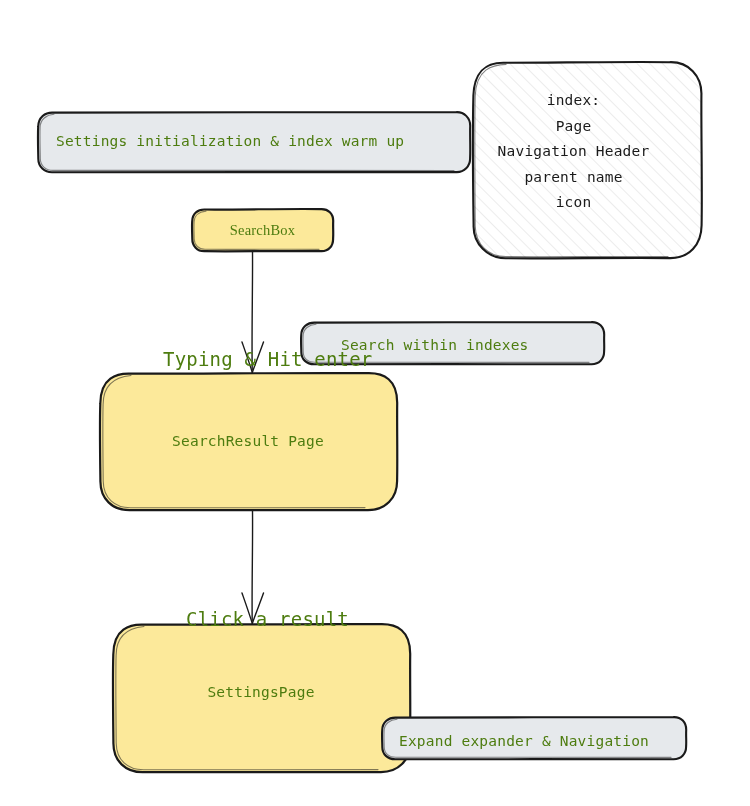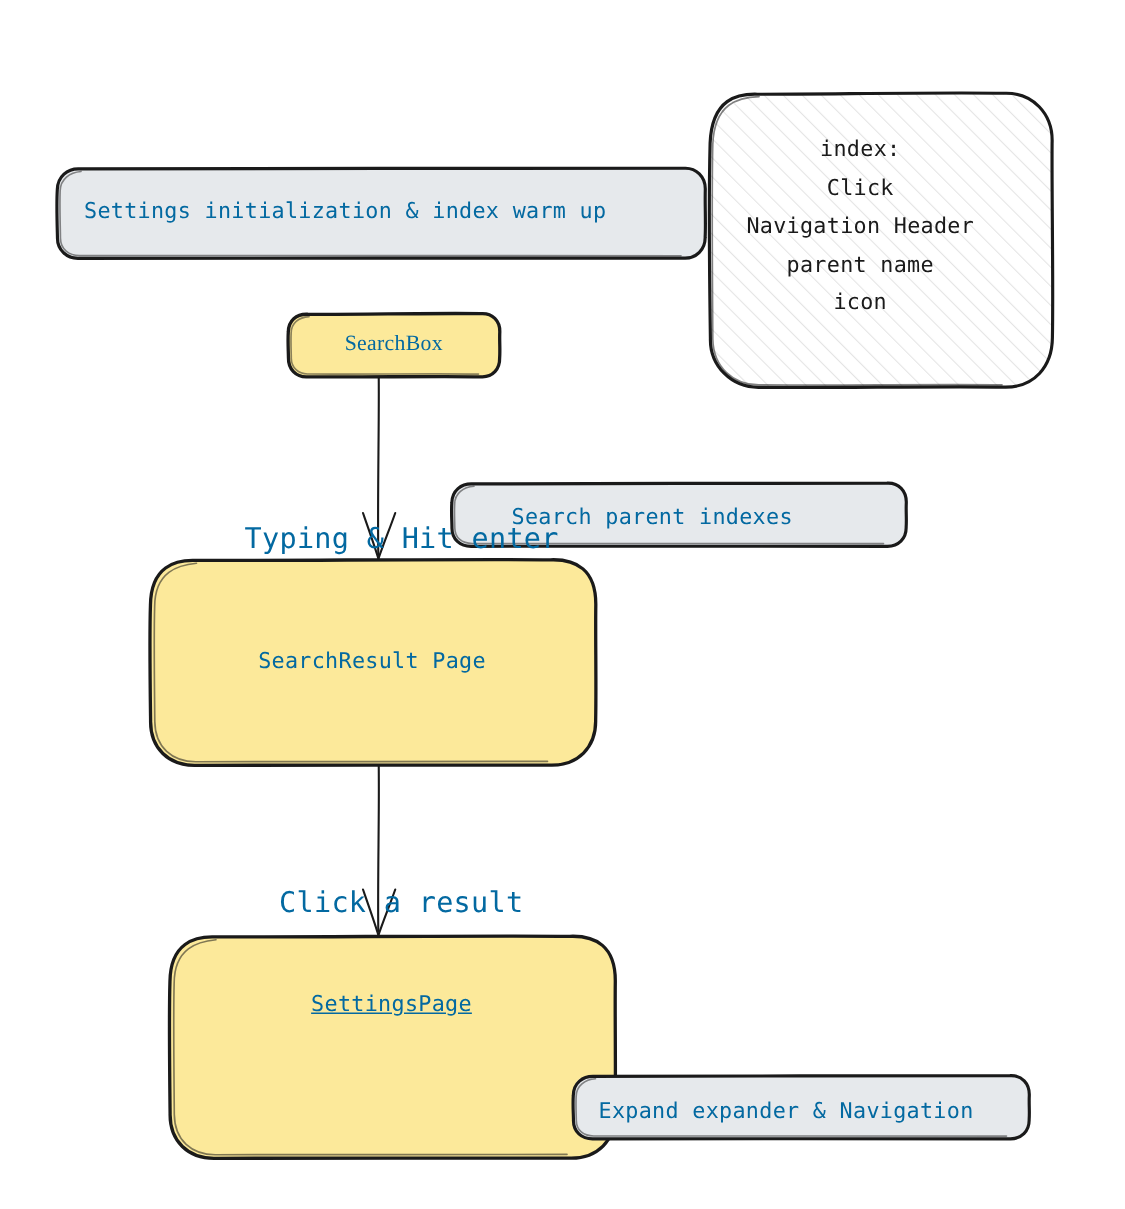--- a/index.html
+++ b/index.html
@@ -21,21 +21,21 @@
     top: 0;
     width: 750px;
     height: 806px;
   }
 
   
   .node-label,
   .edge-label,
   .note-label {
     position: absolute;
-    color: #0369a1;
+    color: #4d7c0f;
     font-family: "DejaVu Sans Mono", "Liberation Mono", monospace;
     white-space: pre;
     pointer-events: none;
   }
 
   .node-label {
     font-size: 14.5px;
     letter-spacing: 0.2px;
     text-align: center;
   }
@@ -153,31 +153,31 @@
              C686.4,722.3 681.3,716.7 673.3,717.1 C612,716.6 460,717.9 396,717.6" fill="none" stroke="#1a1a1a" stroke-width="2.1" stroke-linecap="round"></path>
     <path d="M397,719.2 C390,719.7 384.2,723.6 384.1,731 C383.8,737 384.1,741 384.2,747
              C384.3,753.5 388.8,757.5 396.4,757.3 C460,757.7 612,756.9 671,757.4" fill="none" stroke="#1a1a1a" stroke-width="1.1" stroke-linecap="round" opacity="0.5"></path>
   </g>
 </svg>
 
 <div class="note-label" style="left:56px; top:133px;">Settings initialization &amp; index warm up</div>
 
 <div class="index-lines" style="left:473px; top:88px; width:201px;">
   <div>index:</div>
-  <div>Click</div>
+  <div>Page</div>
   <div>Navigation Header</div>
   <div>parent name</div>
   <div>icon</div>
 </div>
 
 <div class="node-label centered" style="left:262.5px; top:230px;font-family:Liberation Serif, serif;">SearchBox</div>
 
 <div class="edge-label" style="left:163px; top:303px;">Typing &amp; Hit enter</div>
 
-<div class="note-label" style="left:341px; top:337px;">Search parent indexes</div>
+<div class="note-label" style="left:341px; top:337px;">Search within indexes</div>
 
 <div class="node-label centered" style="left:248px; top:441px;">SearchResult Page</div>
 
-<div class="edge-label" style="left:186px; top:546px;">Click a result</div>
+<div class="edge-label" style="left:186px; top:563px;">Click a result</div>
 
-<div class="node-label centered" style="left:261px; top:670px;text-decoration:underline;">SettingsPage</div>
+<div class="node-label centered" style="left:261px; top:692px;">SettingsPage</div>
 
 <div class="note-label" style="left:399px; top:733px;">Expand expander &amp; Navigation</div>
 
 </body></html>

